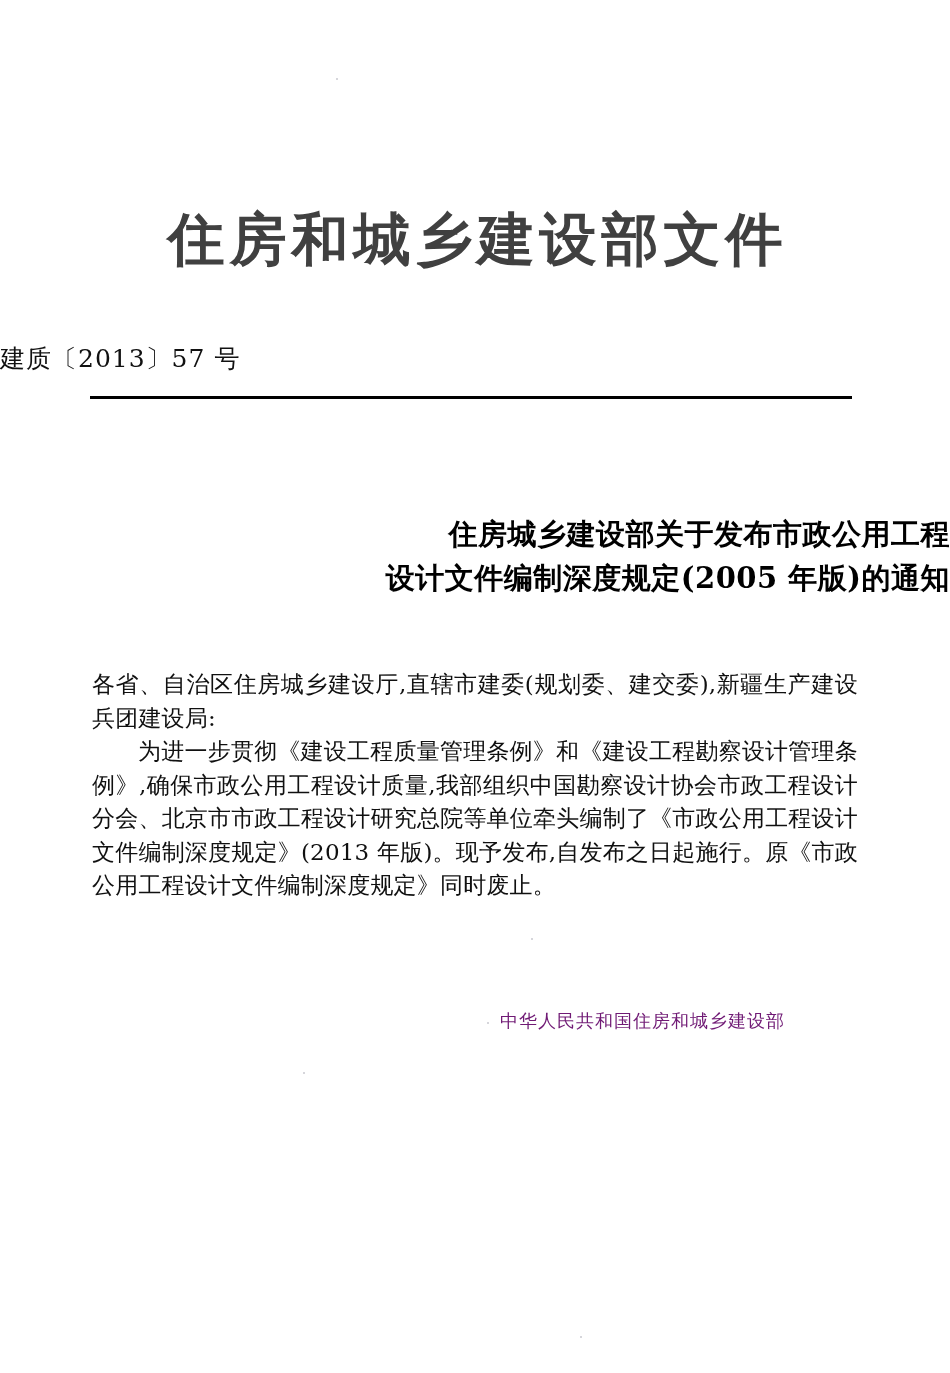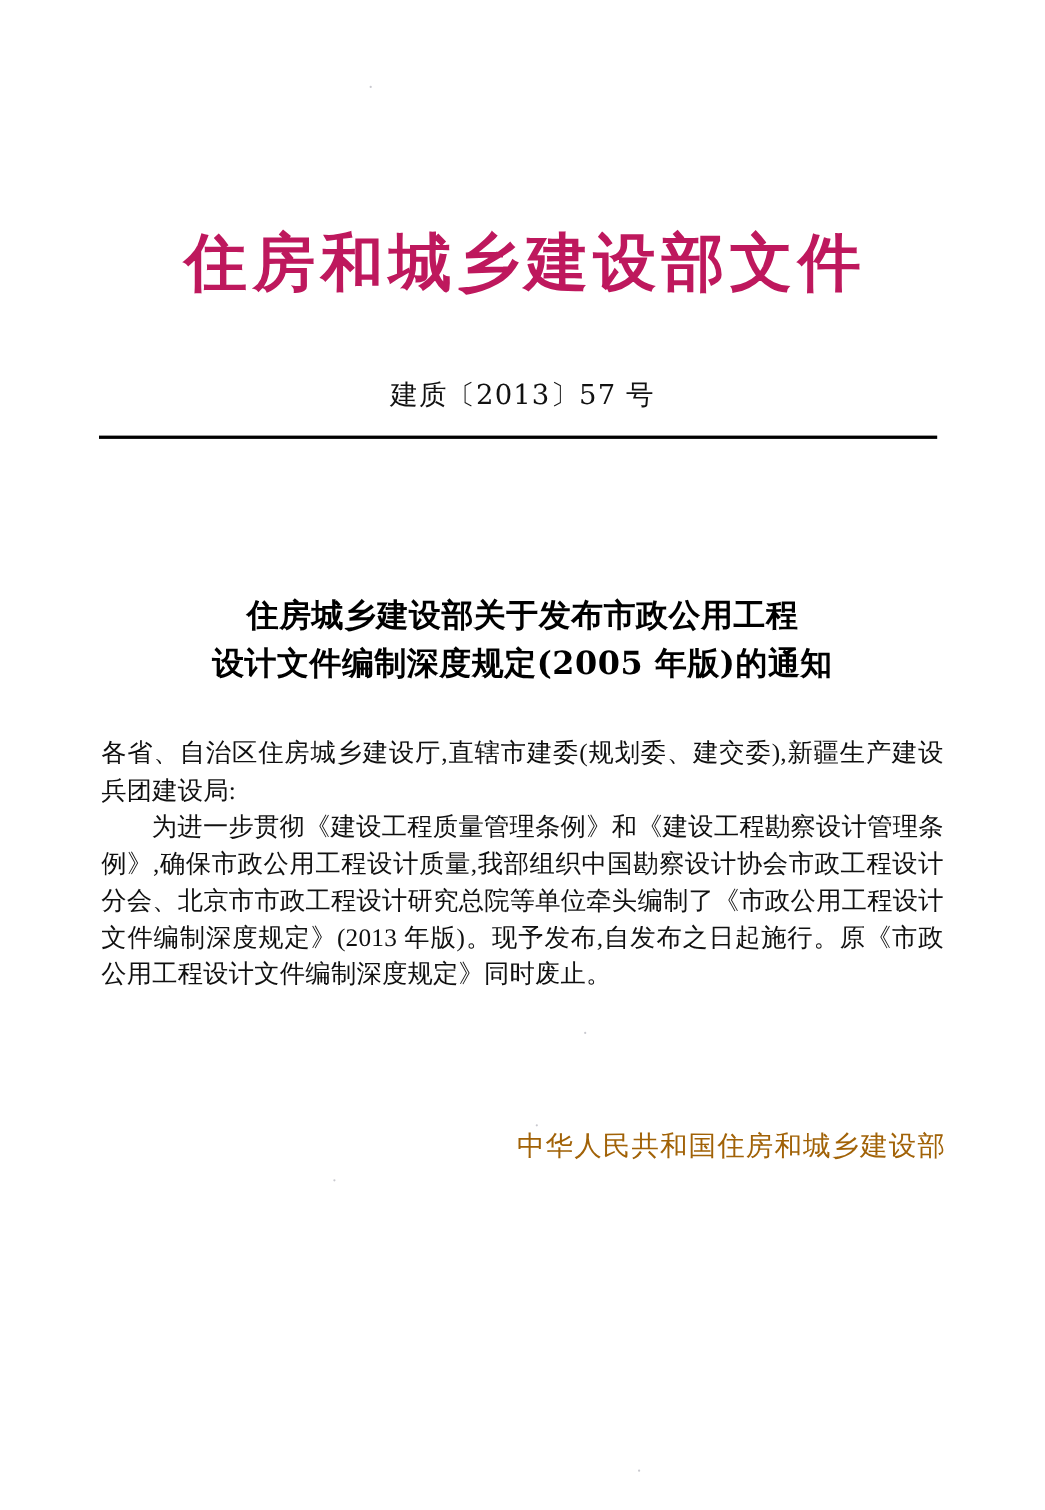--- a/index.html
+++ b/index.html
@@ -30,30 +30,30 @@
     left: 0;
     right: 0;
     top: 207px;
     text-align: center;
     font-family: "DejaVu Serif", "Liberation Serif", serif;
     font-weight: 700;
     font-size: 57px;
     line-height: 1.12;
     letter-spacing: 5px;
     text-indent: 5px;
-    color: #be185d;
+    color: #404040;
     white-space: nowrap;
   }
 
   .doc-number {
     position: absolute;
     left: 0;
     right: 0;
     top: 344px;
-    text-align: center;
+    text-align: left;
     font-size: 25px;
     line-height: 1.2;
     letter-spacing: 1px;
     color: #111111;
     white-space: nowrap;
   }
 
   .masthead-rule {
     position: absolute;
     left: 90px;
@@ -61,22 +61,22 @@
     width: 762px;
     height: 3px;
     background: #000000;
   }
 
   
   .subject {
     position: absolute;
     left: 0;
     right: 0;
-    top: 537px;
-    text-align: center;
+    top: 512px;
+    text-align: right;
     font-family: "DejaVu Serif", "Liberation Serif", serif;
     font-weight: 700;
     font-size: 29px;
     line-height: 44px;
     letter-spacing: 0.5px;
     color: #000000;
   }
   .subject .subject-line {
     display: block;
     white-space: nowrap;
@@ -90,36 +90,35 @@
     width: 766px;
     font-size: 23px;
     line-height: 33.5px;
     letter-spacing: 0.2px;
     color: #101010;
     text-align: justify;
     text-justify: inter-character;
   }
   .body-block p {
     margin: 0;
-    font-family: Liberation Serif, serif;
   }
   .body-block p.indent {
     text-indent: 46px;
   }
 
   
   .signature {
     position: absolute;
     left: 470px;
-    top: 1025px;
+    top: 1004px;
     width: 345px;
-    font-size: 25px;
+    font-size: 18px;
     line-height: 34px;
     letter-spacing: 1px;
-    color: #a16207;
+    color: #701a75;
     text-align: center;
   }
   .signature .sig-org {
     display: block;
     white-space: nowrap;
   }
   .signature .sig-date {
     display: block;
     white-space: nowrap;
     letter-spacing: 2px;

